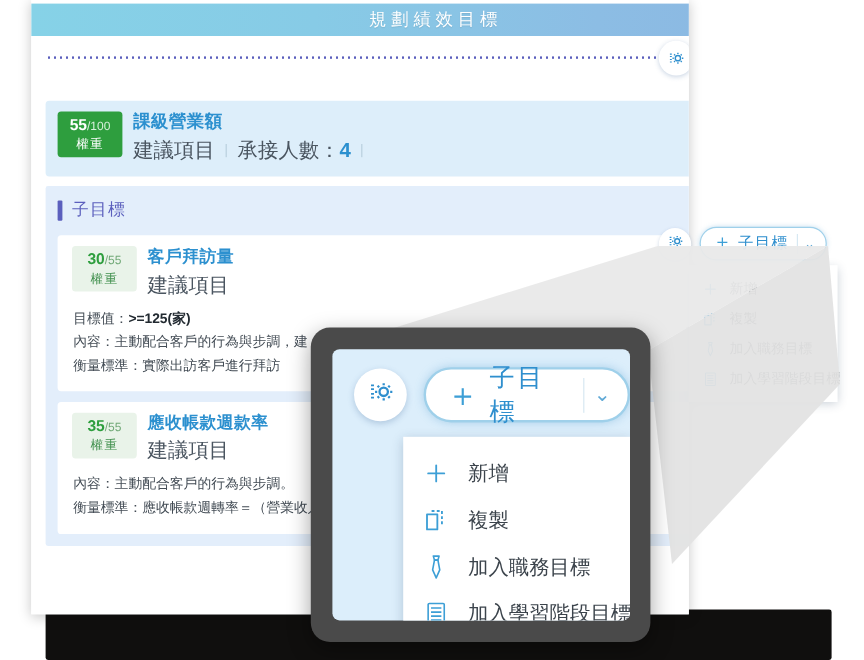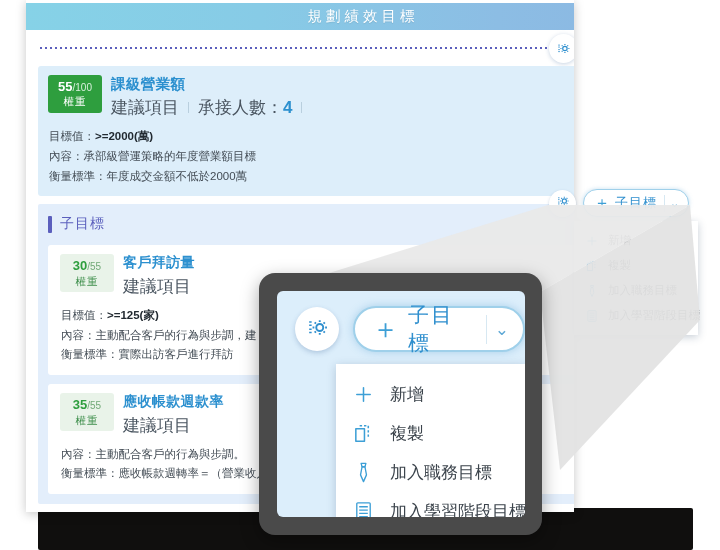--- a/index.html
+++ b/index.html
@@ -122,21 +122,21 @@
   .pill-btn .caret-r {
     color: #a9c4d6; font-size: 13px; padding: 0 5px 0 3px;
   }
 
   
   .goal-card {
     position: relative;
     background: #ddeefa;
     border-radius: 3px;
     padding: 9px 28px 10px 10px;
-    margin-top: 0;
+    margin-top: 18px;
   }
 
   .goal-head { display: flex; align-items: flex-start; gap: 9px; }
 
   .wbadge {
     width: 54px;
     min-height: 38px;
     border-radius: 3px;
     display: flex; flex-direction: column;
     align-items: center; justify-content: center;
@@ -396,25 +396,20 @@
             <div class="goal-title">課級營業額</div>
             <div class="goal-meta">
               <span class="cell">建議項目</span>
               <span class="div"></span>
               <span class="cell"><span>承接人數：</span><span class="hl">4</span></span>
               <span class="div"></span>
             </div>
           </div>
         </div>
 
-        <div class="goal-lines">
-          <div class="ln"><span>目標值：</span><b>&gt;=2000(萬)</b></div>
-          <div class="ln"><span>內容：</span><span>承部級營運策略的年度營業額目標</span></div>
-          <div class="ln"><span>衡量標準：</span><span>年度成交金額不低於2000萬</span></div>
-        </div>
 
         <div class="card-actions">
           <div class="round-btn">
             <span>
               <svg width="15" height="15" viewBox="0 0 24 24" fill="none" stroke="#6fb6df" stroke-width="2" stroke-linecap="round" stroke-linejoin="round">
                 <path d="M7 6l5 4 5-4"></path>
                   <path d="M7 18l5-4 5 4"></path>
               </svg>
             </span>
           </div>

